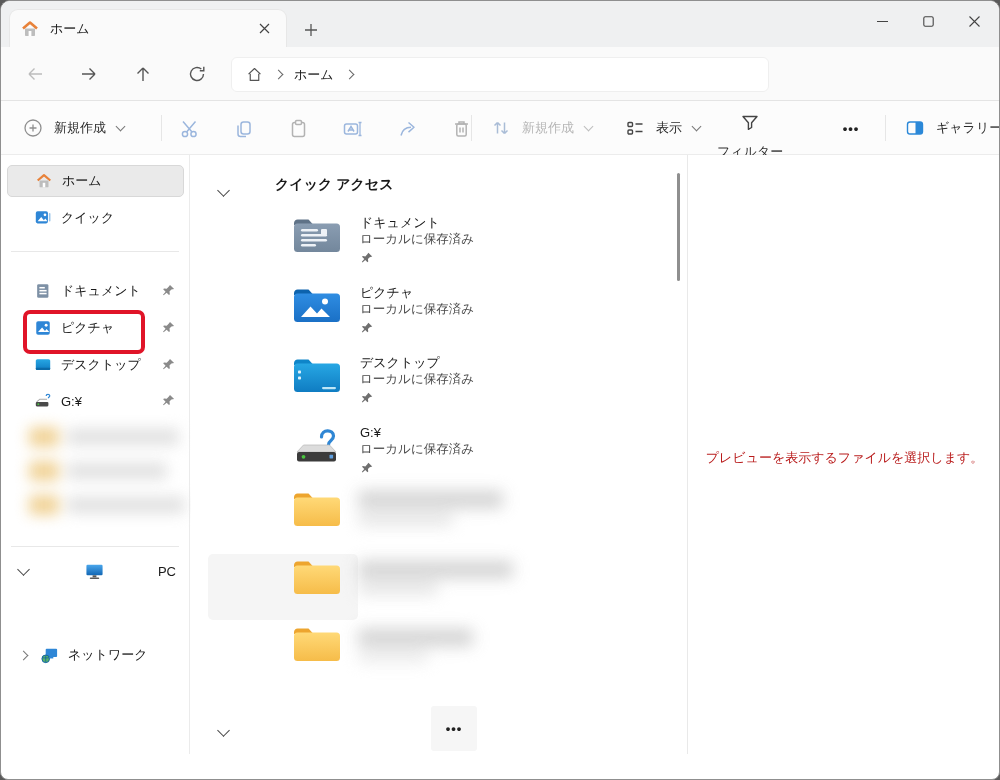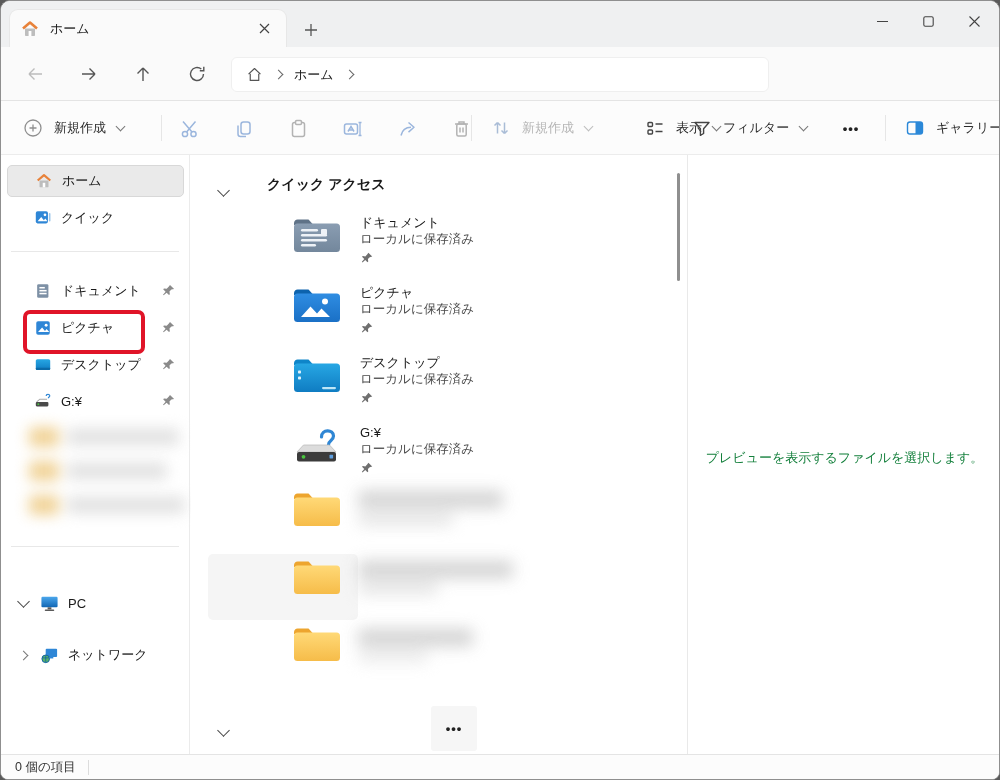--- a/index.html
+++ b/index.html
@@ -59,21 +59,21 @@
   .folder-row{position:absolute;left:100px;width:54px;height:46px;}
   .blurtext{position:absolute;left:167px;top:328px;width:190px;height:192px;filter:blur(8px);opacity:.9;}
   .blurtext .gb{position:absolute;border-radius:4px;background:#cdcdcd;}
   .recent-pill{position:absolute;left:63px;top:556px;height:34px;border-radius:17px;background:#0067c0;display:flex;align-items:center;gap:9px;padding:0 18px;color:#fff;font-size:13px;}
   .recent-more{position:absolute;left:240px;top:551px;width:46px;height:45px;background:#f6f6f6;display:flex;align-items:center;justify-content:center;border-radius:3px;}
   .recent-chev{position:absolute;left:28px;top:566px;}
   .qa-chev{position:absolute;left:28px;top:26px;}
   .scrollbar{position:absolute;left:486px;top:18px;width:3px;height:108px;background:#8f8f8f;border-radius:2px;}
   
   .preview{position:absolute;left:686px;top:154px;width:314px;height:599px;background:#fff;border-left:1px solid #e9e9e9;box-sizing:border-box;}
-  .preview-msg{position:absolute;left:6px;right:6px;top:294px;text-align:center;font-size:13px;color:#15803d;}
+  .preview-msg{position:absolute;left:6px;right:6px;top:294px;text-align:center;font-size:13px;color:#b91c1c;}
   
   .statusbar{position:absolute;left:0;top:753px;width:100%;height:26px;background:#fcfcfc;border-top:1px solid #e4e4e4;box-sizing:border-box;display:flex;align-items:center;}
   .status-count{font-size:12.5px;color:#333;margin-left:14px;}
   .status-sep{width:1px;height:15px;background:#dcdcdc;margin-left:12px;}
   svg{display:block;}
 </style>
 </head>
 <body>
 
 <svg width="0" height="0" aria-hidden="true">
@@ -248,34 +248,34 @@
           <svg width="20" height="20" viewBox="0 0 20 20">
             <g fill="none" stroke="#a9bcd6" stroke-width="1.5">
               <path d="M6.5 15.5V4.5M6.5 4.5 3.5 7.5M6.5 4.5l3 3"></path>
               <path d="M13.5 4.5v11M13.5 15.5l3-3M13.5 15.5l-3-3"></path>
             </g>
           </svg>
         </span>
       <span class="tlabel dis">新規作成</span>
       <span class="cv dis"></span>
     </div>
-    <div class="tbtn" style="left:636px;align-items:center;">
+    <div class="tbtn" style="left:616px;align-items:center;">
       <span>
           <svg width="20" height="20" viewBox="0 0 20 20">
             <g fill="none" stroke="#444" stroke-width="1.4">
               <rect x="3" y="4.5" width="4.5" height="4" rx="1"></rect>
               <rect x="3" y="12" width="4.5" height="4" rx="1"></rect>
               <path d="M10.5 6h7M10.5 13.5h7"></path>
             </g>
           </svg>
         </span>
       <span class="tlabel">表示</span>
       <span class="cv"></span>
     </div>
-    <div class="tbtn" style="left:683px;">
+    <div class="tbtn" style="left:708px;flex-direction:column;">
       <span>
           <svg width="20" height="20" viewBox="0 0 20 20">
             <path d="M3 4.5h14l-5.4 6.3v4.7l-3.2 1.8v-6.5z" fill="none" stroke="#444" stroke-width="1.4" stroke-linejoin="round"></path>
           </svg>
         </span>
       <span class="tlabel">フィルター</span>
       <span class="cv"></span>
     </div>
     <div class="ticon" style="left:830px;">
       <span class="dots">•••</span>
@@ -394,21 +394,21 @@
       <div class="yb" style="left:0;top:4px;"></div>
         <div class="gb" style="left:38px;top:5px;width:112px;"></div>
       <div class="yb" style="left:0;top:38px;"></div>
         <div class="gb" style="left:38px;top:39px;width:100px;"></div>
       <div class="yb" style="left:0;top:72px;"></div>
         <div class="gb" style="left:38px;top:73px;width:118px;"></div>
     </div>
 
     <div class="side-div" style="top:391px;"></div>
 
-    <div class="side-item" style="top:432px;">
+    <div class="side-item" style="top:400px;justify-content:space-between;">
       <span class="chev-slot">
           <span class="cv big"></span>
         </span>
       <span>
           <svg width="19" height="19" viewBox="0 0 20 20">
             <rect x="1.5" y="3" width="17" height="11" rx="1.2" fill="url(#gpc)"></rect>
             <rect x="8" y="14" width="4" height="2.2" fill="#5a5a5a"></rect>
             <rect x="5" y="16.2" width="10" height="1.6" rx=".8" fill="#5a5a5a"></rect>
           </svg>
         </span>
@@ -428,21 +428,21 @@
             <path d="M2.5 12.5h7M6 10v7" stroke="#0d5fa8" stroke-width=".8" fill="none"></path>
           </svg>
         </span>
       <span>ネットワーク</span>
     </div>
   </div>
 
   <div class="main">
 
     <span class="qa-chev"><span class="cv big"></span></span>
-    <div class="section-header" style="left:76px;">
+    <div class="section-header" style="left:84px;">
       <span class="section-title">クイック アクセス</span>
     </div>
 
     <div class="qa-row" style="top:58px;">
       <span>
           <svg width="52" height="44" viewBox="0 0 52 42">
             <path d="M3 9c0-2 1.6-3.6 3.6-3.6h10.9l5 5.6H3z" fill="#5f7287"></path>
             <rect x="3" y="9.5" width="46" height="28.5" rx="3.5" fill="url(#gdoc)"></rect>
             <rect x="10" y="15" width="17" height="2.6" rx="1.3" fill="#eef2f7"></rect>
             <rect x="30" y="15" width="6" height="6" rx="1" fill="#eef2f7"></rect>
@@ -560,20 +560,16 @@
       <span class="dots">•••</span>
     </div>
 
     <div class="scrollbar"></div>
   </div>
 
   <div class="preview">
     <div class="preview-msg">プレビューを表示するファイルを選択します。</div>
   </div>
 
-  <div class="statusbar">
-    <span class="status-count">0 個の項目</span>
-    <span class="status-sep"></span>
-  </div>
 
   <div class="redbox"></div>
 
 </div>
 
 </body></html>

